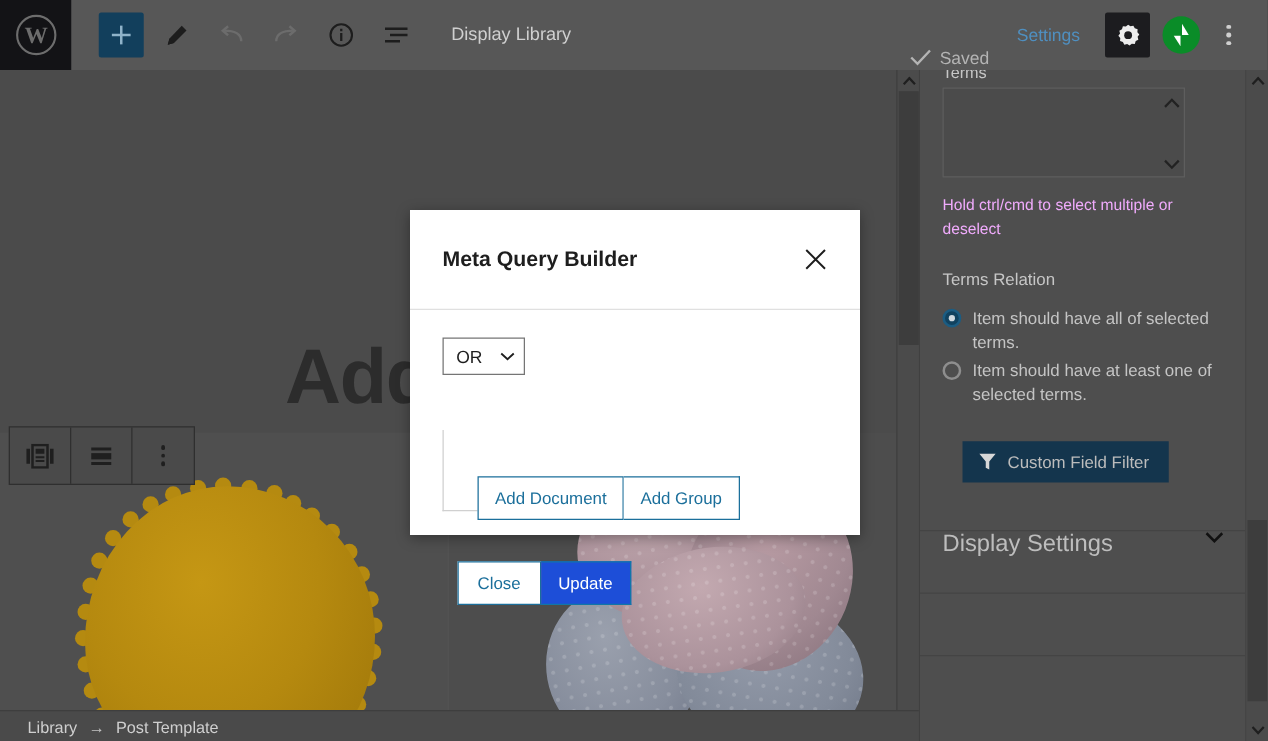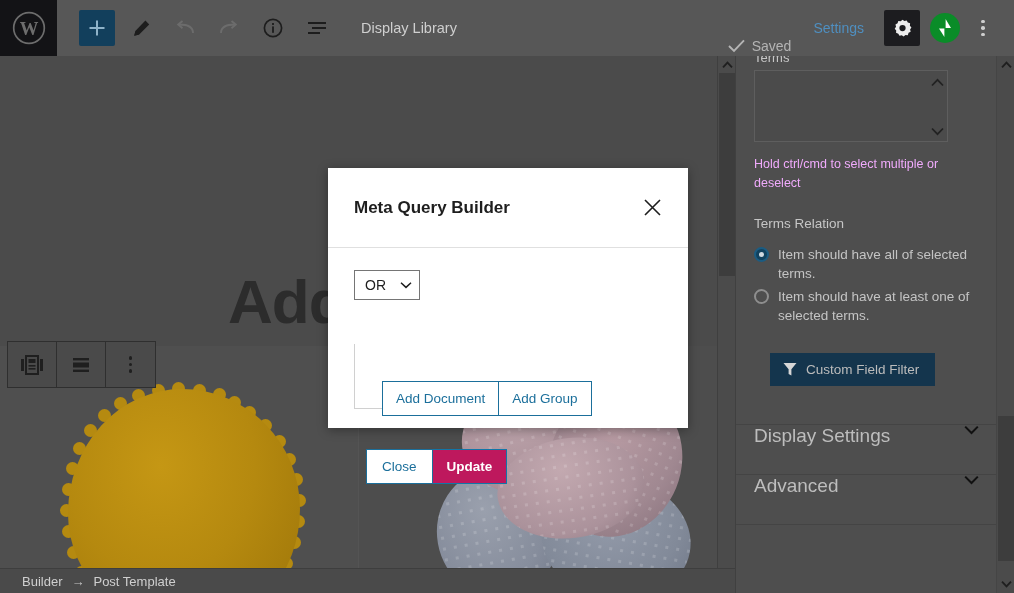--- a/index.html
+++ b/index.html
@@ -267,22 +267,22 @@
     border: 1px solid #1b6f9b; color: #1b6f9b; background: #fff;
     font-size: 13.5px; padding: 9px 13px;
   }
   .ghost-btn + .ghost-btn { border-left: none; }
   .footer-row { position: absolute; left: 26px; top: 201px; display: flex; margin-left: 12px; }
   .close-btn {
     border: 1px solid #1b6f9b; color: #1b6f9b; background: #fff;
     font-size: 13.5px; padding: 9px 15px;
   }
   .update-btn {
-    border: 1px solid #1176a8; color: #ffffff; background: #be185d;
-    font-size: 13.5px; padding: 9px 14px; border-left: none; font-weight: bold;
+    border: 1px solid #1176a8; color: #ffffff; background: #1d4ed8;
+    font-size: 13.5px; padding: 9px 14px; border-left: none;
   }
 </style>
 </head>
 <body>
 
 <div id="app">
 
   <div class="editor-area">
     <div class="canvas-inner">
 
@@ -376,21 +376,21 @@
   <div class="editor-scroll">
     <div class="es-arrow up">
       <svg width="11" height="8" viewBox="0 0 11 8">
         <path d="M1 6.4 L5.5 1.6 L10 6.4" fill="none" stroke="#1f1f1f" stroke-width="1.8"></path>
       </svg>
     </div>
     <div class="es-thumb"></div>
   </div>
 
   <div class="statusbar">
-    <span>Builder</span>
+    <span>Library</span>
     <span class="arrow">→</span>
     <span>Post Template</span>
   </div>
 
   <div class="sidebar">
     <div class="sb-scrollport">
 
       <div class="sb-label terms-label">Terms</div>
 
       <div class="terms-select">
@@ -429,26 +429,20 @@
 
       <div class="sb-divider" style="top:368px"></div>
       <div class="accordion-row a1">
         <span>Display Settings</span>
         <svg width="15" height="10" viewBox="0 0 15 10">
           <path d="M1.2 1.6 L7.5 8 L13.8 1.6" fill="none" stroke="#111" stroke-width="2"></path>
         </svg>
       </div>
 
       <div class="sb-divider" style="top:418px"></div>
-      <div class="accordion-row a2">
-        <span>Advanced</span>
-        <svg width="15" height="10" viewBox="0 0 15 10">
-          <path d="M1.2 1.6 L7.5 8 L13.8 1.6" fill="none" stroke="#111" stroke-width="2"></path>
-        </svg>
-      </div>
       <div class="sb-divider" style="top:468px"></div>
     </div>
 
     <div class="sb-scrollbar">
       <div class="sb-sb-arrow up">
         <svg width="11" height="8" viewBox="0 0 11 8">
           <path d="M1 6.4 L5.5 1.6 L10 6.4" fill="none" stroke="#1f1f1f" stroke-width="1.8"></path>
         </svg>
       </div>
       <div class="sb-sb-thumb"></div>

